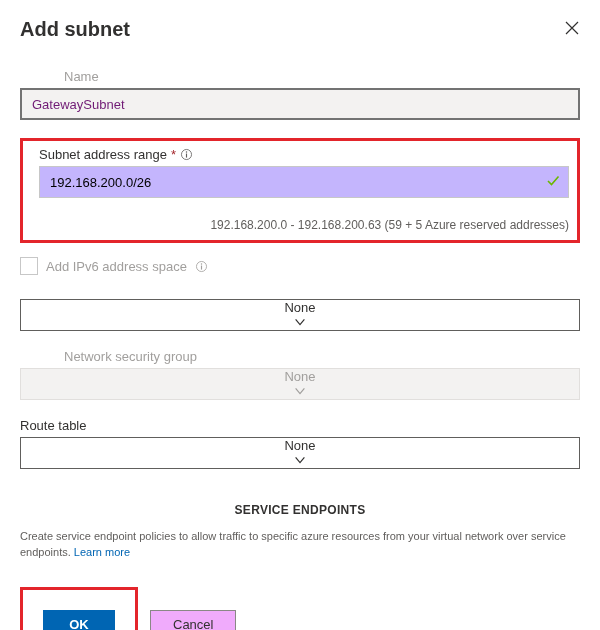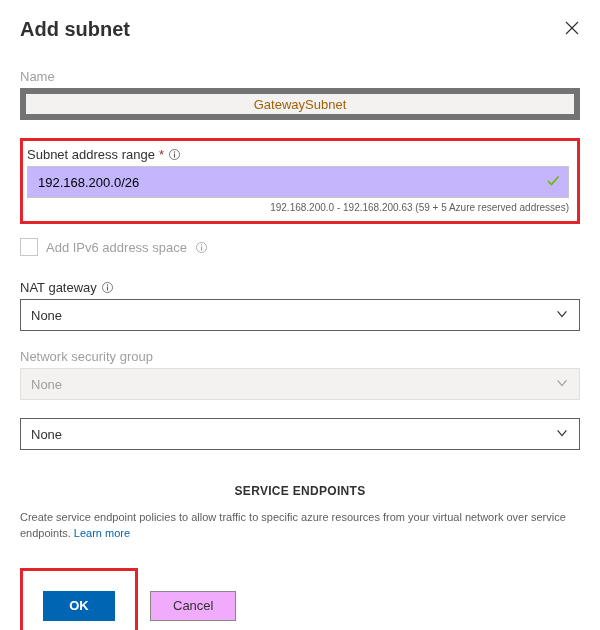--- a/index.html
+++ b/index.html
@@ -10,67 +10,67 @@
     background: #fff;
     padding: 18px 20px;
     width: 600px;
   }
   .header { display: flex; justify-content: space-between; align-items: center; margin-bottom: 28px; }
   .title { font-size: 20px; font-weight: 600; color: #323130; }
   .close-icon { cursor: pointer; }
   .close-icon svg { width: 16px; height: 16px; }
   .field { margin-bottom: 18px; }
   .label-row { display: flex; align-items: center; gap: 4px; margin-bottom: 4px; font-size: 13px; color: #323130; }
-  .label-row.disabled { color: #a19f9d; }
+  .label-row.disabled { color: #a19f9d; margin-left: 44px; }
   .req { color: #a4262c; }
   .info-icon { display: inline-flex; align-items: center; }
   .info-icon svg { width: 13px; height: 13px; }
   .text-input {
     width: 100%;
     height: 32px;
     border: 1px solid #c7c7c7;
     padding: 0 10px;
     font-size: 13px;
     font-family: inherit;
     background: #c4b5fd;
   }
   .text-input.disabled {
     background: #f3f2f1;
-    color: #a16207;
-    border: 6px solid #737373;
-    text-align: center;
+    color: #701a75;
+    border: 2px solid #737373;
   }
   .highlight-box {
     border: 3px solid #e3252b;
-    padding: 6px 8px 8px 4px;
+    padding: 6px 8px 8px 16px;
     margin-bottom: 14px;
   }
   .validated-wrap { position: relative; }
   .validated-wrap .check {
     position: absolute;
     right: 8px;
     top: 50%;
     transform: translateY(-50%);
   }
-  .helper { text-align: right; font-size: 10px; color: #605e5c; margin-top: 4px; }
+  .helper { text-align: right; font-size: 12px; color: #605e5c; margin-top: 20px; }
   .checkbox-row { display: flex; align-items: center; gap: 8px; color: #a19f9d; margin-bottom: 24px; margin-top: 11px; }
   .fake-checkbox {
     width: 18px; height: 18px; border: 1px solid #c7c7c7; background: #fff;
   }
   .select {
     width: 100%;
     height: 32px;
     border: 1px solid #605e5c;
     padding: 0 10px;
     font-size: 13px;
     background: #fff;
     display: flex;
     align-items: center;
     justify-content: space-between;
     cursor: pointer;
+    flex-direction: column;
   }
   .select.disabled {
     border-color: #e1dfdd;
     background: #f3f2f1;
     color: #a19f9d;
     cursor: default;
   }
   .chevron svg { width: 14px; height: 14px; }
   .section-heading {
     font-size: 12px;
@@ -134,30 +134,20 @@
   <span class="info-icon">
     <svg viewBox="0 0 16 16">
         <circle cx="8" cy="8" r="6.2" stroke="#a19f9d" stroke-width="1" fill="none"></circle>
         <circle cx="8" cy="5" r="0.9" fill="#a19f9d"></circle>
         <rect x="7.3" y="6.8" width="1.4" height="5" fill="#a19f9d"></rect>
       </svg>
   </span>
 </div>
 
 <div class="field">
-  <div class="label-row">
-    <span>NAT gateway</span>
-    <span class="info-icon">
-      <svg viewBox="0 0 16 16">
-          <circle cx="8" cy="8" r="6.2" stroke="#605e5c" stroke-width="1" fill="none"></circle>
-          <circle cx="8" cy="5" r="0.9" fill="#605e5c"></circle>
-          <rect x="7.3" y="6.8" width="1.4" height="5" fill="#605e5c"></rect>
-        </svg>
-    </span>
-  </div>
   <div class="select">
     <span>None</span>
     <span class="chevron">
       <svg viewBox="0 0 16 16">
           <path d="M3 5 L8 11 L13 5" stroke="#323130" stroke-width="1.4" fill="none"></path>
         </svg>
     </span>
   </div>
 </div>
 
@@ -167,20 +157,21 @@
     <span>None</span>
     <span class="chevron">
       <svg viewBox="0 0 16 16">
           <path d="M3 5 L8 11 L13 5" stroke="#a19f9d" stroke-width="1.4" fill="none"></path>
         </svg>
     </span>
   </div>
 </div>
 
 <div class="field">
+  <div class="label-row">Route table</div>
   <div class="select">
     <span>None</span>
     <span class="chevron">
       <svg viewBox="0 0 16 16">
           <path d="M3 5 L8 11 L13 5" stroke="#323130" stroke-width="1.4" fill="none"></path>
         </svg>
     </span>
   </div>
 </div>
 

